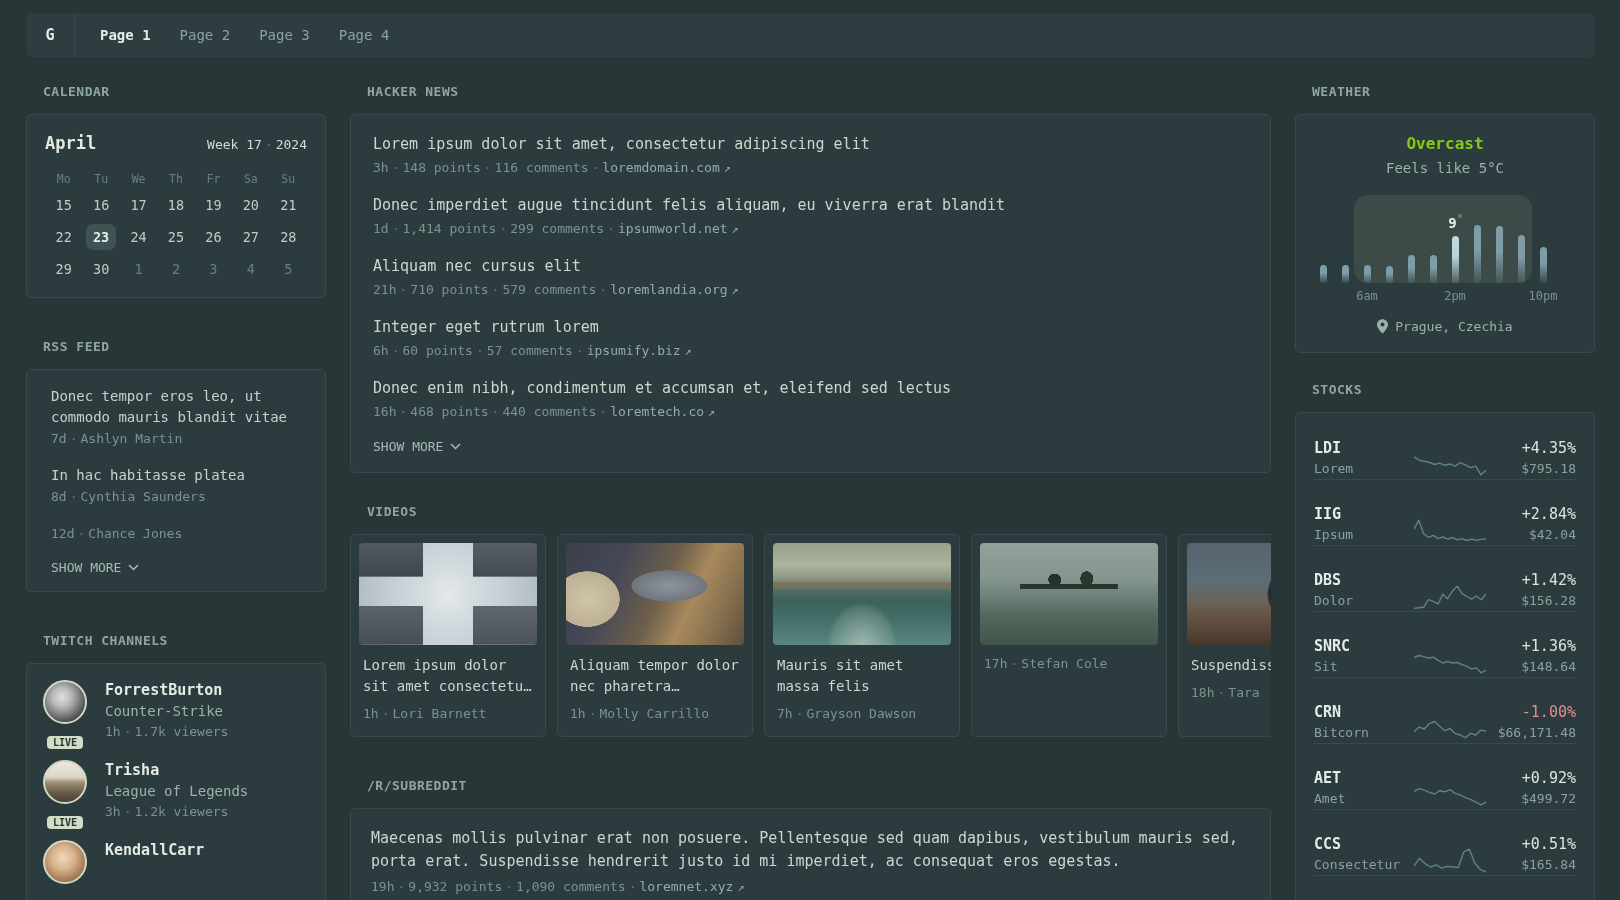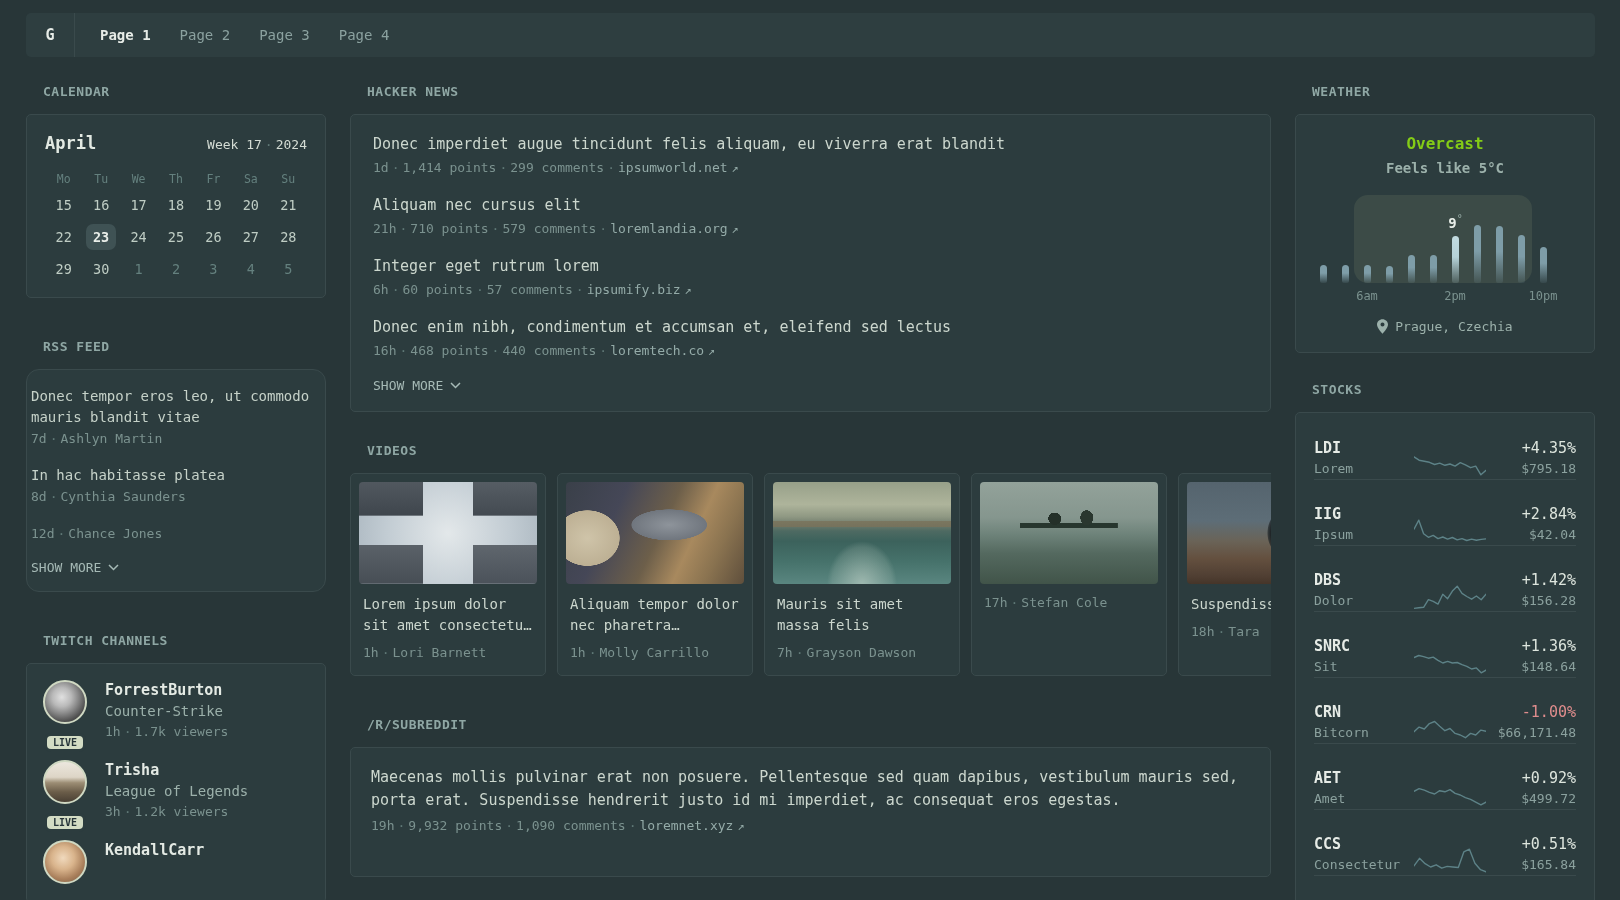--- a/index.html
+++ b/index.html
@@ -38,21 +38,21 @@
   .cal-head{display:flex;justify-content:space-between;align-items:baseline;}
   .cal-month{font-size:17px;color:#e2e9e2;font-weight:bold;}
   .cal-week{font-size:13px;color:#d4dcd4;}
   .cal-grid{display:grid;grid-template-columns:repeat(7,1fr);margin-top:16px;text-align:center;}
   .dow{font-size:11.5px;color:#64807e;height:20px;line-height:20px;}
   .day{font-size:13.5px;height:32px;line-height:32px;color:#bfcdc4;}
   .day.outside{color:#64807e;}
   .day .pill{display:inline-block;min-width:30px;height:26px;line-height:26px;border-radius:7px;
              background:#3f5254;color:#e9eee9;font-weight:bold;}
   
-  .rss-card{padding:16px 4px;border-radius:13px;}
+  .rss-card{padding:16px 24px;}
   .rss-item{margin-bottom:16px;}
   .rss-title{font-size:14px;line-height:21px;color:#c6d2c9;cursor:pointer;}
   
   .tw-card{padding:16px 16px 8px;height:240px;overflow:hidden;}
   .tw-row{display:flex;gap:14px;margin-bottom:18px;cursor:pointer;}
   .av-wrap{position:relative;width:48px;flex:0 0 48px;}
   .avatar{width:44px;height:44px;border-radius:50%;border:2px solid #cfd8c2;}
   .a-forrest{background:radial-gradient(circle at 42% 38%,#e0e0e0 0%,#b9b9b9 28%,#8a8a8a 48%,#4f4f4f 72%,#303030 100%);}
   .a-trisha{background:linear-gradient(180deg,#ece7de 0%,#ddd5c6 38%,#9c8d74 52%,#6b5d49 75%,#4a4034 100%);}
   .a-kendall{background:radial-gradient(circle at 45% 40%,#f0d9bd 0%,#d9b48c 35%,#a97f5b 65%,#6f5540 100%);}
@@ -99,21 +99,21 @@
   .t-fog{background-image:
       radial-gradient(ellipse 10% 26% at 53% 50%,#171d20 0 55%,rgba(23,29,32,0.6) 75%,transparent 80%),
       linear-gradient(180deg,#55646e 0%,#5d6d77 38%,#6a6357 58%,#64503f 75%,#503f33 92%,#453529 100%);}
   
   .rd-card{padding:18px 20px;height:130px;}
   .rd-title{font-size:15px;line-height:23px;color:#ccd7ce;cursor:pointer;}
   .rd-card .meta{margin-top:3px;}
   
   .wx-card{padding:18px 0 18px;text-align:center;}
   .wx-cond{font-size:16px;line-height:22px;font-weight:bold;color:#84cc16;}
-  .wx-feels{font-size:14px;line-height:22px;color:#9cb1ab;margin-top:2px;font-weight:bold;}
+  .wx-feels{font-size:14px;line-height:22px;color:#9cb1ab;margin-top:2px;}
   .wx-chart{position:relative;width:227px;height:88px;margin:16px 0 0 24px;
             display:flex;align-items:flex-end;gap:15px;}
   .daylight{position:absolute;left:34px;top:0;width:178px;height:88px;border-radius:14px;
             background:rgba(209,216,161,0.10);}
   .wbar{position:relative;width:7px;border-radius:3.5px 3.5px 2px 2px;
         background:linear-gradient(180deg,#7e9da8 0%,#7e9da8 45%,rgba(126,157,168,0.12) 100%);}
   .wbar.hl{background:linear-gradient(180deg,#c2dbe0 0%,#b5d2d8 45%,rgba(181,210,216,0.15) 100%);}
   .wx-temp{position:absolute;left:115px;bottom:52px;width:41px;text-align:center;
            font-size:14px;font-weight:bold;color:#e9eee9;}
   .wx-temp sup{color:#9cb1ab;font-weight:normal;font-size:10px;}
@@ -251,20 +251,24 @@
           </div>
         </div>
     </div>
   </div>
 
   <div class="col col-mid">
     <div class="section">
       <h2 class="sec-title">HACKER NEWS</h2>
       <div class="card hn-card" id="hn-card">
           <div class="hn-item">
+            <div class="hn-title">Lorem ipsum dolor sit amet, consectetur adipiscing elit</div>
+            <div class="meta"><span>3h</span><span class="dot">·</span><span>148 points</span><span class="dot">·</span><span>116 comments</span><span class="dot">·</span><span class="link">loremdomain.com</span><span class="ext">↗</span></div>
+          </div>
+          <div class="hn-item">
             <div class="hn-title">Donec imperdiet augue tincidunt felis aliquam, eu viverra erat blandit</div>
             <div class="meta"><span>1d</span><span class="dot">·</span><span>1,414 points</span><span class="dot">·</span><span>299 comments</span><span class="dot">·</span><span class="link">ipsumworld.net</span><span class="ext">↗</span></div>
           </div>
           <div class="hn-item">
             <div class="hn-title">Aliquam nec cursus elit</div>
             <div class="meta"><span>21h</span><span class="dot">·</span><span>710 points</span><span class="dot">·</span><span>579 comments</span><span class="dot">·</span><span class="link">loremlandia.org</span><span class="ext">↗</span></div>
           </div>
           <div class="hn-item">
             <div class="hn-title">Integer eget rutrum lorem</div>
             <div class="meta"><span>6h</span><span class="dot">·</span><span>60 points</span><span class="dot">·</span><span>57 comments</span><span class="dot">·</span><span class="link">ipsumify.biz</span><span class="ext">↗</span></div>

